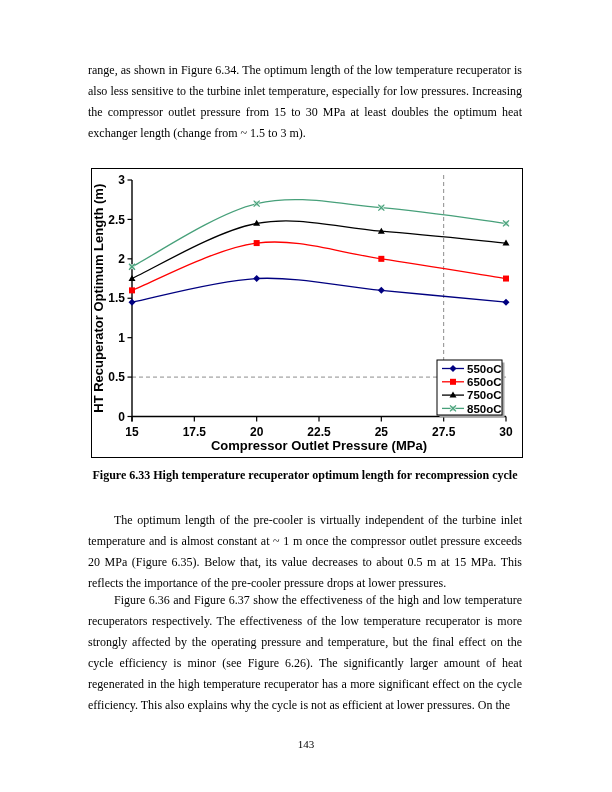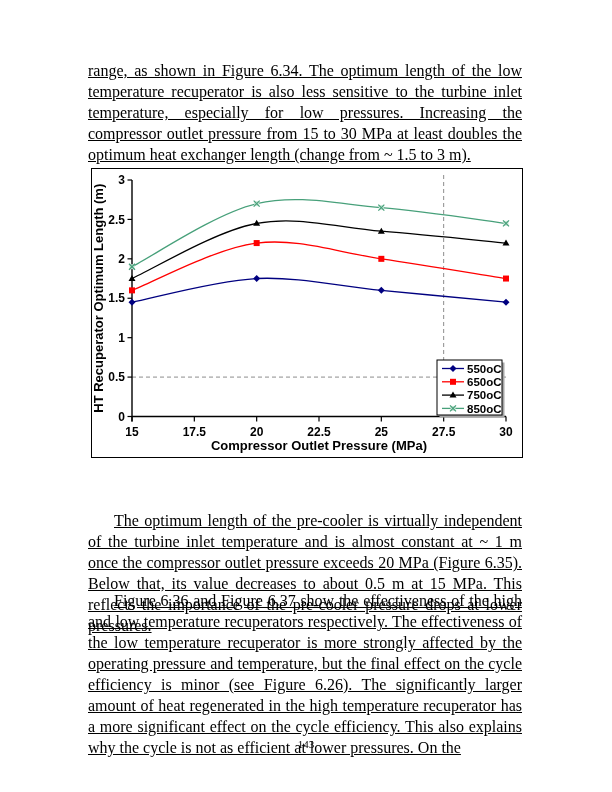--- a/index.html
+++ b/index.html
@@ -7,23 +7,22 @@
     position:relative;
     width:612px;height:792px;
     background:#ffffff;
     font-family:"Liberation Serif", serif;
     color:#000;
     overflow:hidden;
   }
   .para{
     position:absolute;
     left:88px;width:434px;
-    font-size:16px;line-height:21px;
+    font-size:12px;line-height:21px;
     text-align:justify;
-    text-decoration:underline;
   }
   .para.indent{ text-indent:26px; }
   .chart-box{
     position:absolute;
     left:91px;top:168px;
     width:430px;height:288px;
     border:1px solid #000;
     background:#fff;
   }
   .chart-box svg{ display:block; }
@@ -130,20 +129,21 @@
         <polygon points="361,222.6 364.5,228.6 357.5,228.6" fill="#000000"></polygon>
         <text x="375" y="230.29999999999998" class="legend-label">750oC</text>
         <line x1="350" y1="239.4" x2="372" y2="239.4" stroke="#47A07A" stroke-width="1.3"></line>
         <rect x="358.5" y="236.9" width="5" height="5" fill="#CBE7D9"></rect>
         <line x1="358" y1="236.4" x2="364" y2="242.4" stroke="#47A07A" stroke-width="1.2"></line>
         <line x1="358" y1="242.4" x2="364" y2="236.4" stroke="#47A07A" stroke-width="1.2"></line>
         <text x="375" y="243.6" class="legend-label">850oC</text>
       </svg>
   </div>
 
+  <div class="caption">Figure 6.33 High temperature recuperator optimum length for recompression cycle</div>
 
   <div class="para indent" style="top:510px;">The optimum length of the pre-cooler is virtually independent of the turbine inlet temperature and is almost constant at ~ 1 m once the compressor outlet pressure exceeds 20 MPa (Figure 6.35).  Below that, its value decreases to about 0.5 m at 15 MPa.  This reflects the importance of the pre-cooler pressure drops at lower pressures.</div>
 
   <div class="para indent" style="top:590px;">Figure 6.36 and Figure 6.37 show the effectiveness of the high and low temperature recuperators respectively.  The effectiveness of the low temperature recuperator is more strongly affected by the operating pressure and temperature, but the final effect on the cycle efficiency is minor (see Figure 6.26).  The significantly larger amount of heat regenerated in the high temperature recuperator has a more significant effect on the cycle efficiency.  This also explains why the cycle is not as efficient at lower pressures.  On the</div>
 
   <div class="page-number">143</div>
 
 </div>
 
 </body></html>

